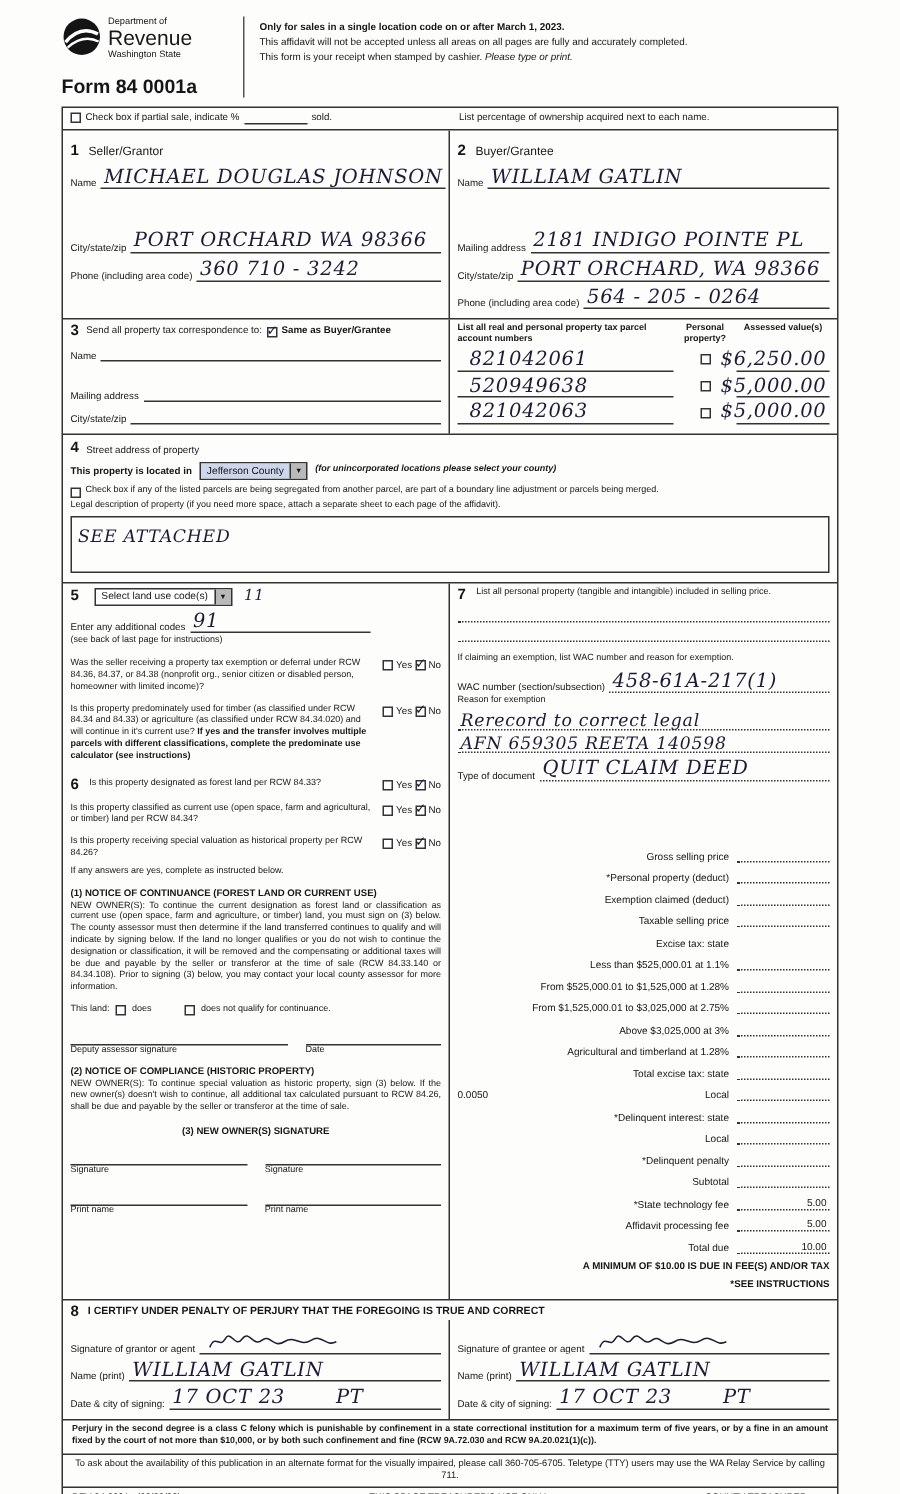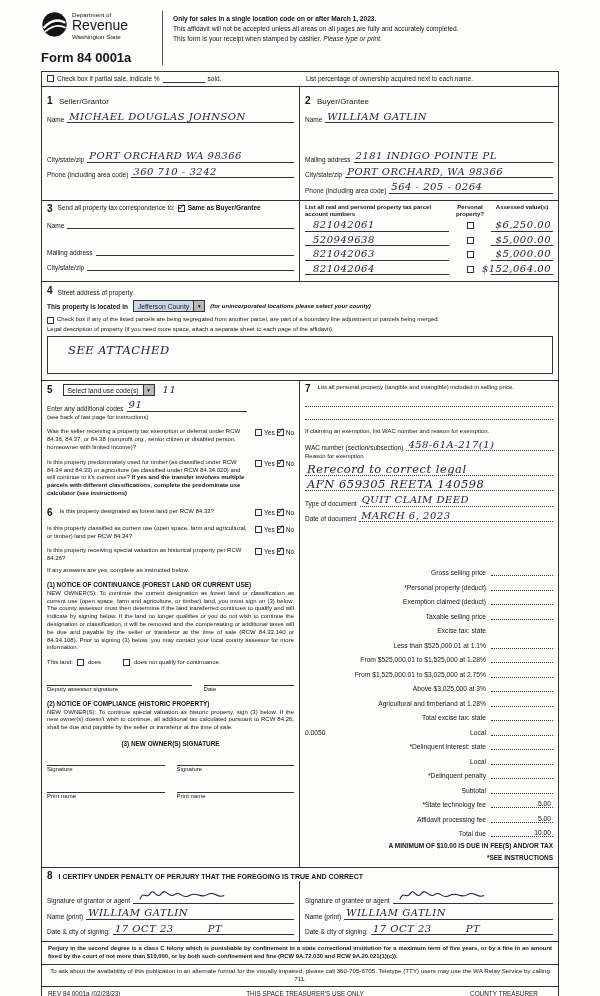--- a/index.html
+++ b/index.html
@@ -28,21 +28,21 @@
 .cols2>.col{width:50%;padding:3px 5px 6px}
 .cols2>.col:first-child{border-right:1px solid #333}
 .bb{border-bottom:1px solid #333}
 
 .cb{display:inline-block;width:7px;height:7px;border:1px solid #333;position:relative;flex:none;background:#fff;vertical-align:-1px}
 .cb.checked::after{content:"✓";position:absolute;left:-1px;top:-4px;font-size:9px;font-weight:bold;color:#191936}
 
 .field{display:flex;align-items:flex-end;gap:3px;margin-top:4px}
 .fill{flex:1;border-bottom:1px solid #333;min-height:11px;display:flex;align-items:flex-end;padding:0 2px;gap:4px}
 .fill.dotted{border-bottom:1px dotted #333}
-.hw{font-family:"DejaVu Serif",serif;font-style:italic;color:#1c1c38;font-size:10px;letter-spacing:.5px;white-space:nowrap;line-height:1.05}
+.hw{font-family:"DejaVu Serif",serif;font-style:italic;color:#1c1c38;font-size:13px;letter-spacing:.5px;white-space:nowrap;line-height:1.05}
 .hw-lg{font-size:11.5px}
 .hw-md{font-size:10px}
 .ml30{margin-left:30px}.ml18{margin-left:18px}
 
 .partial{border-bottom:1px solid #333;font-size:6.5px;padding:3px 5px;align-items:center;display:flex}
 .partial .pl{display:flex;align-items:center;gap:3px;width:50%}
 .short-line{display:inline-block;width:42px;border-bottom:1px solid #333;height:8px}
 .partial .pr{width:50%;padding-left:6px}
 .gap-lg{height:24px}.gap-md{height:12px}
 
@@ -55,21 +55,21 @@
 .p-num{flex:1;border-bottom:1px solid #333;min-height:11.5px;display:flex;align-items:flex-end;padding-left:8px}
 .p-cb{width:42px;display:flex;justify-content:center;padding-bottom:1px}
 .p-val{width:62px;border-bottom:1px solid #333;min-height:11.5px;display:flex;align-items:flex-end;justify-content:flex-end;padding-right:2px}
 
 .sec4{border-bottom:1px solid #333;padding:3px 5px 6px}
 .located-row{display:flex;align-items:center;gap:5px;margin-top:4px;font-size:6.5px}
 .dropdown{display:inline-flex;align-items:stretch;border:1px solid #333;background:#fff;height:12px}
 .dd-text{font-size:6.8px;padding:0 4px;display:flex;align-items:center}
 .dd-text.selected{background:#ccd7ec}
 .dd-arrow{width:11px;background:#b9b9b9;border-left:1px solid #333;display:flex;align-items:center;justify-content:center;font-size:5px}
-.legal-box{border:1px solid #333;height:38px;margin-top:2px;padding:3px 20px}
+.legal-box{border:1px solid #333;height:38px;margin-top:2px;padding:3px 4px}
 .seg-row{display:flex;align-items:center;gap:3px;margin-top:4px}
 
 .main57{border-bottom:1px solid #333}
 .landuse-row{display:flex;align-items:center;gap:8px}
 .q-row{display:flex;gap:5px;margin-top:7px;align-items:flex-start}
 .q-text{flex:1}
 .yn{display:flex;align-items:center;gap:2px;font-size:6.5px;white-space:nowrap;flex:none;padding-top:1px}
 .notice-title{font-size:6.4px;font-weight:bold;margin-top:6px}
 .notice-title.center{text-align:center;margin-top:8px}
 .thisland-row{display:flex;align-items:center;gap:4px;margin-top:7px}
@@ -245,31 +245,20 @@
             <span class="p-num">
                 <span class="hw">821042063</span>
               </span>
             <span class="p-cb">
                 <span class="cb"></span>
               </span>
             <span class="p-val">
                 <span class="hw">$5,000.00</span>
               </span>
           </div>
-            <div class="parcel-row">
-            <span class="p-num">
-                <span class="hw">821042064</span>
-              </span>
-            <span class="p-cb">
-                <span class="cb"></span>
-              </span>
-            <span class="p-val">
-                <span class="hw">$152,064.00</span>
-              </span>
-          </div>
           </div>
       </div>
     </div>
 
     <div class="sec4">
       <div class="field" style="margin-top:1px">
         <span class="sec-num">4</span>
         <span class="flabel">Street address of property</span>
       </div>
       <div class="located-row">
@@ -428,26 +417,20 @@
         <div class="fill dotted" style="min-height:15px">
             <span class="hw hw-lg">AFN 659305 REETA 140598</span>
           </div>
 
         <div class="field">
           <span class="flabel">Type of document</span>
           <span class="fill dotted">
               <span class="hw">QUIT CLAIM DEED</span>
             </span>
         </div>
-        <div class="field">
-          <span class="flabel">Date of document</span>
-          <span class="fill dotted">
-              <span class="hw">MARCH 6, 2023</span>
-            </span>
-        </div>
 
         <div class="mt-money">
             <div class="mline">
             <span class="mprefix"></span>
             <span class="mlabel">Gross selling price</span>
             <span class="mfill"></span>
           </div>
             <div class="mline">
             <span class="mprefix"></span>
             <span class="mlabel">*Personal property (deduct)</span>

